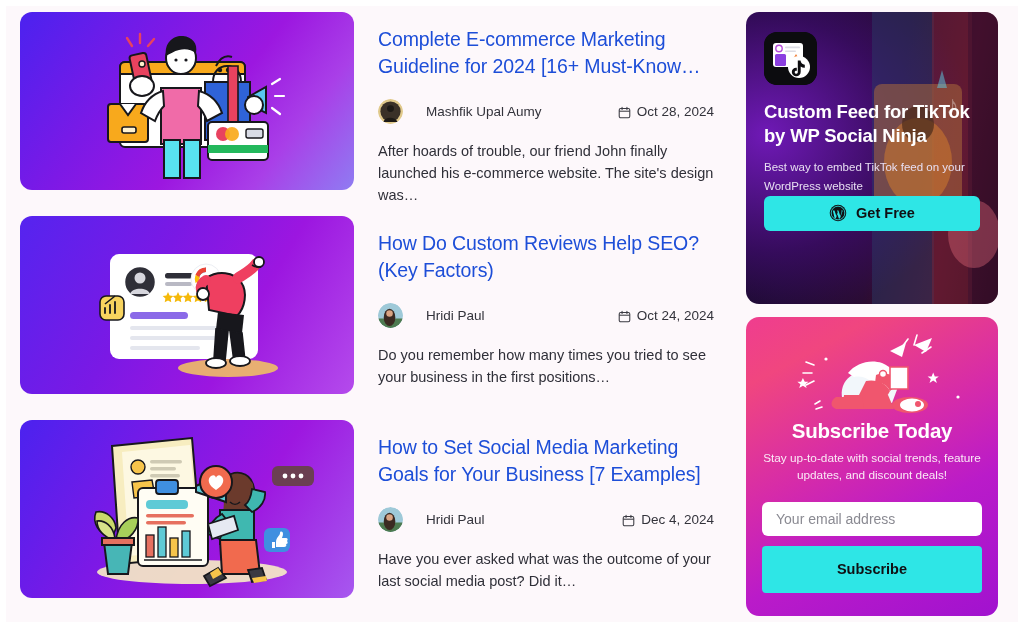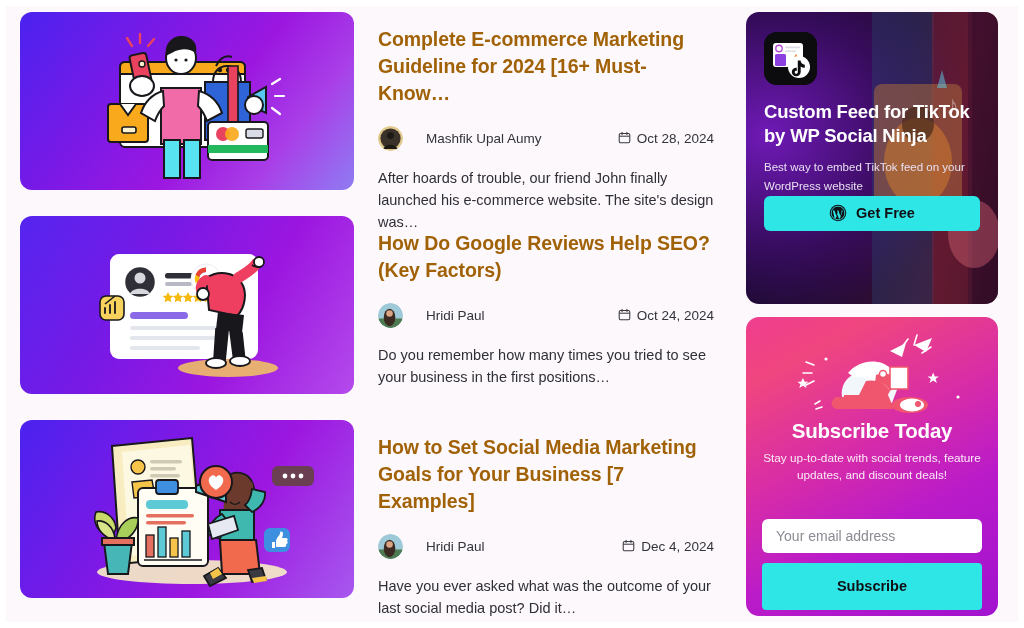--- a/index.html
+++ b/index.html
@@ -44,42 +44,42 @@
     flex: 0 0 334px;
     background: linear-gradient(127deg,#4b22ef 0%, #7c19e6 34%, #9c17e0 58%, #a93fe8 78%, #8f7cf2 100%);
   }
   .thumb.t2 { background: linear-gradient(120deg,#5524ef 0%, #7a19e5 38%, #9c16e0 66%, #b44bec 100%); }
   .thumb.t3 { background: linear-gradient(122deg,#4b22ef 0%, #7b19e6 36%, #9d17e0 64%, #a758ef 100%); }
   .thumb svg { position: absolute; inset: 0; width: 100%; height: 100%; }
 
   .art-body { padding-top: 14px; width: 336px; }
   .art-title {
     font-size: 19.5px;
-    font-weight: bold;
-    color: #a16207;
+    font-weight: normal;
+    color: #1d4ed8;
     line-height: 1.38;
     letter-spacing: -0.1px;
   }
   .meta {
     display: flex;
     align-items: center;
     justify-content: space-between;
     margin-top: 19px;
   }
   .author { display: flex; align-items: center; gap: 23px; }
   .avatar {
     width: 25px; height: 25px;
     border-radius: 50%;
     overflow: hidden;
     flex: 0 0 25px;
     position: relative;
   }
   .avatar svg { width: 100%; height: 100%; display: block; }
   .author-name { font-size: 13.5px; color: #33333b; }
-  .date { display: flex; align-items: flex-start; gap: 6px; font-size: 13.5px; color: #33333b; }
+  .date { display: flex; align-items: flex-end; gap: 6px; font-size: 13.5px; color: #33333b; }
   .cal-icon { width: 13px; height: 13px; display: block; }
   .excerpt {
     margin-top: 16px;
     font-size: 14.5px;
     line-height: 1.52;
     color: #2f2f38;
   }
 
   
   #sidebar {
@@ -153,21 +153,21 @@
     margin-top: 4px;
     letter-spacing: -0.2px;
   }
   .sub-desc {
     color: #fbeaf6;
     font-size: 11.8px;
     line-height: 1.48;
     margin-top: 7px;
   }
   .email-input {
-    margin-top: 34px;
+    margin-top: 17px;
     width: 100%; height: 34px;
     border: none;
     border-radius: 6px;
     background: #ffffff;
     padding: 0 14px;
     font-size: 14px;
     font-family: inherit;
     color: #333;
     outline: none;
   }
@@ -305,21 +305,21 @@
             <ellipse cx="196" cy="147" rx="10" ry="5" fill="#ffffff" stroke="#17171c" stroke-width="1.8"></ellipse>
             <ellipse cx="220" cy="145" rx="10" ry="5" fill="#ffffff" stroke="#17171c" stroke-width="1.8"></ellipse>
             <path d="M218 62 c6 -4 14 -8 18 -14" stroke="#ef3f60" stroke-width="11" stroke-linecap="round" fill="none"></path>
             <circle cx="239" cy="46" r="5" fill="#ffffff" stroke="#17171c" stroke-width="1.8"></circle>
             <path d="M232 49 c3 2 6 3 9 2" stroke="#17171c" stroke-width="1.6" fill="none"></path>
             <path d="M186 64 c-4 2 -6 6 -5 10" stroke="#ef3f60" stroke-width="10" stroke-linecap="round" fill="none"></path>
             <circle cx="183" cy="78" r="6" fill="#ffffff" stroke="#17171c" stroke-width="1.8"></circle>
           </svg>
         </div>
         <div class="art-body">
-          <div class="art-title">How Do Google Reviews Help SEO? (Key Factors)</div>
+          <div class="art-title">How Do Custom Reviews Help SEO? (Key Factors)</div>
           <div class="meta">
             <div class="author">
               <span class="avatar">
                 <svg viewBox="0 0 26 26">
                     <defs>
                       <clipPath id="c2">
                         <circle cx="13" cy="13" r="13"></circle>
                       </clipPath>
                     </defs>
                     <g clip-path="url(#c2)">

